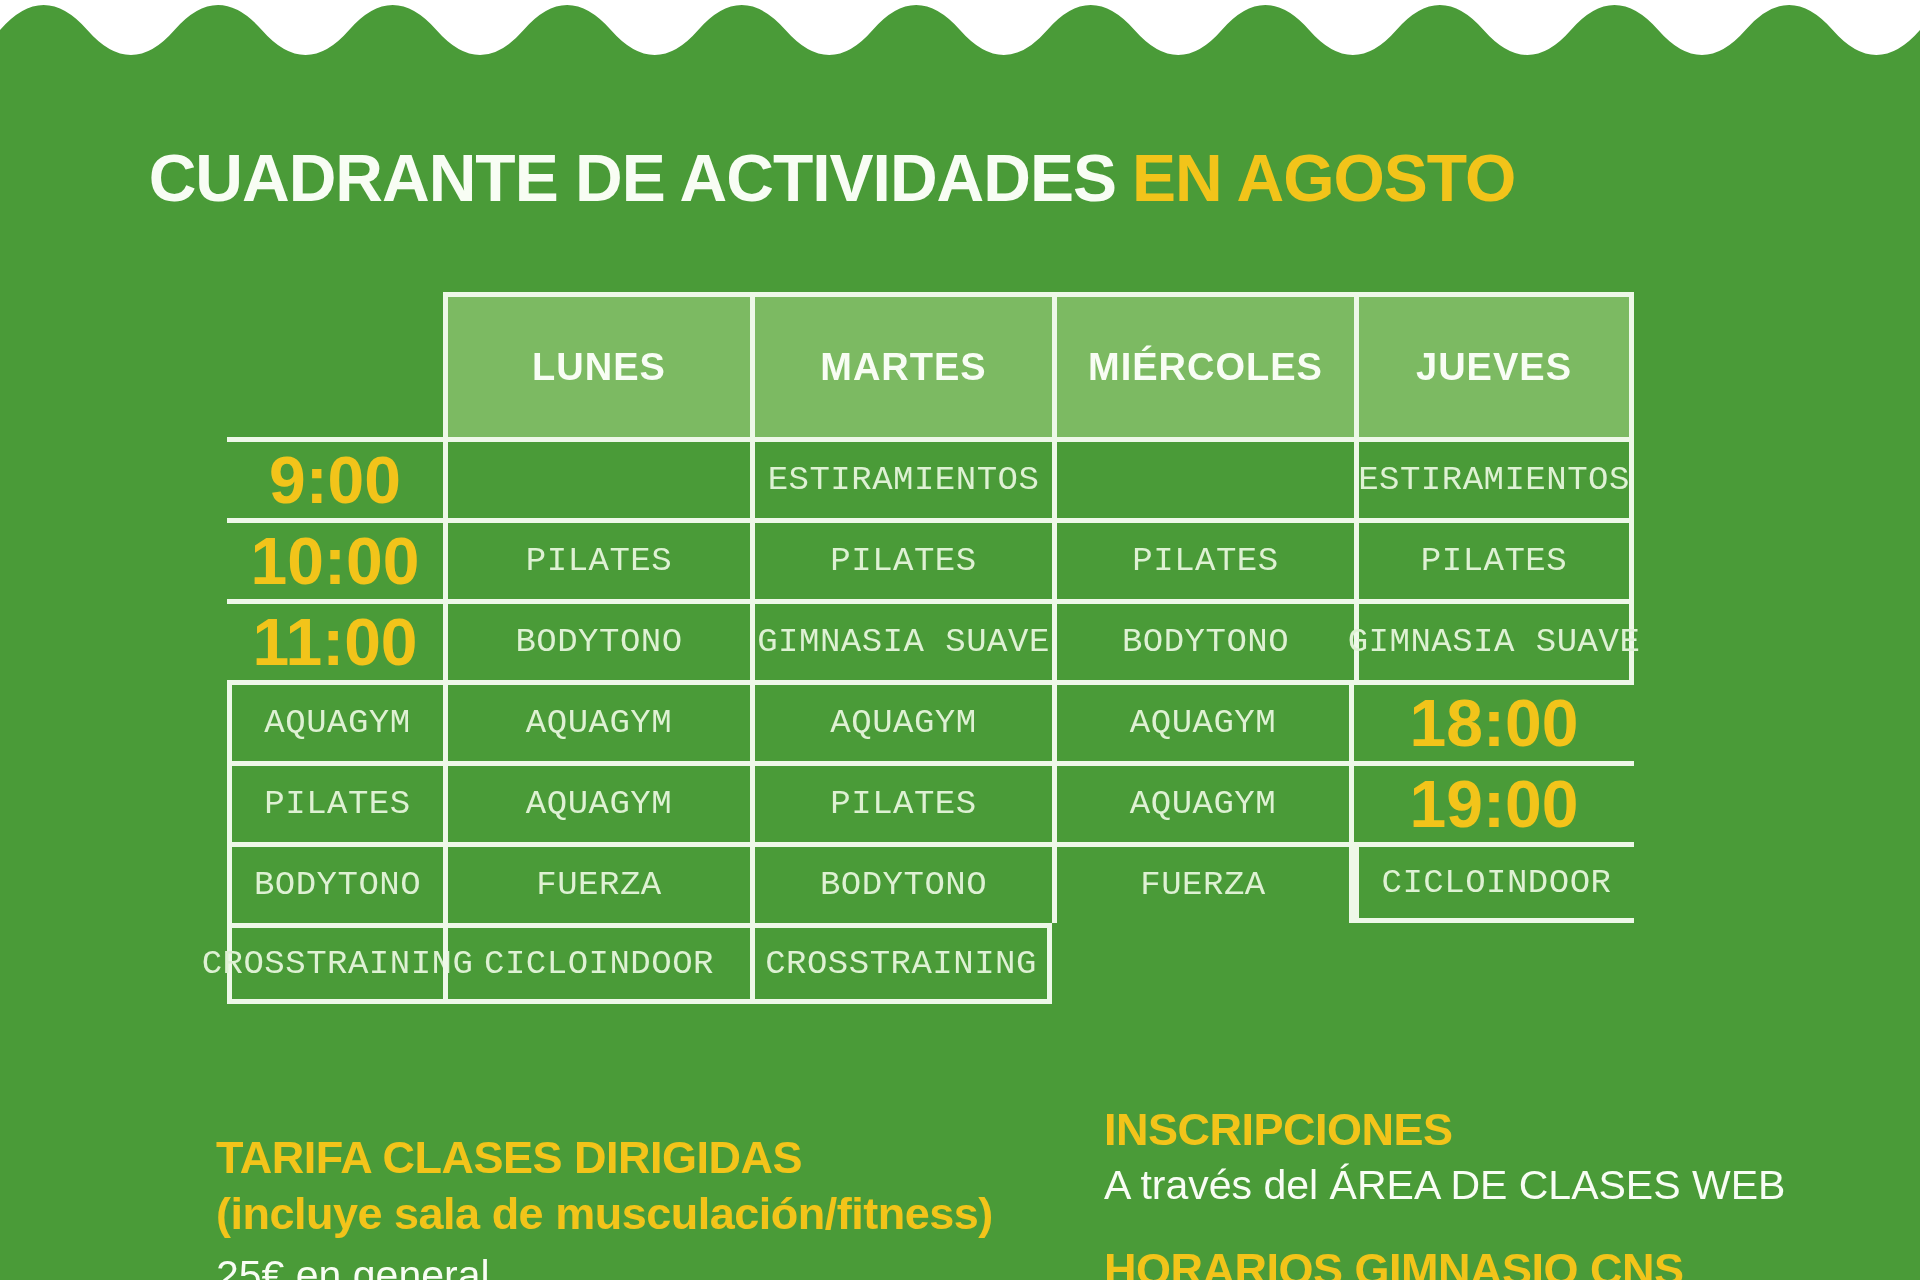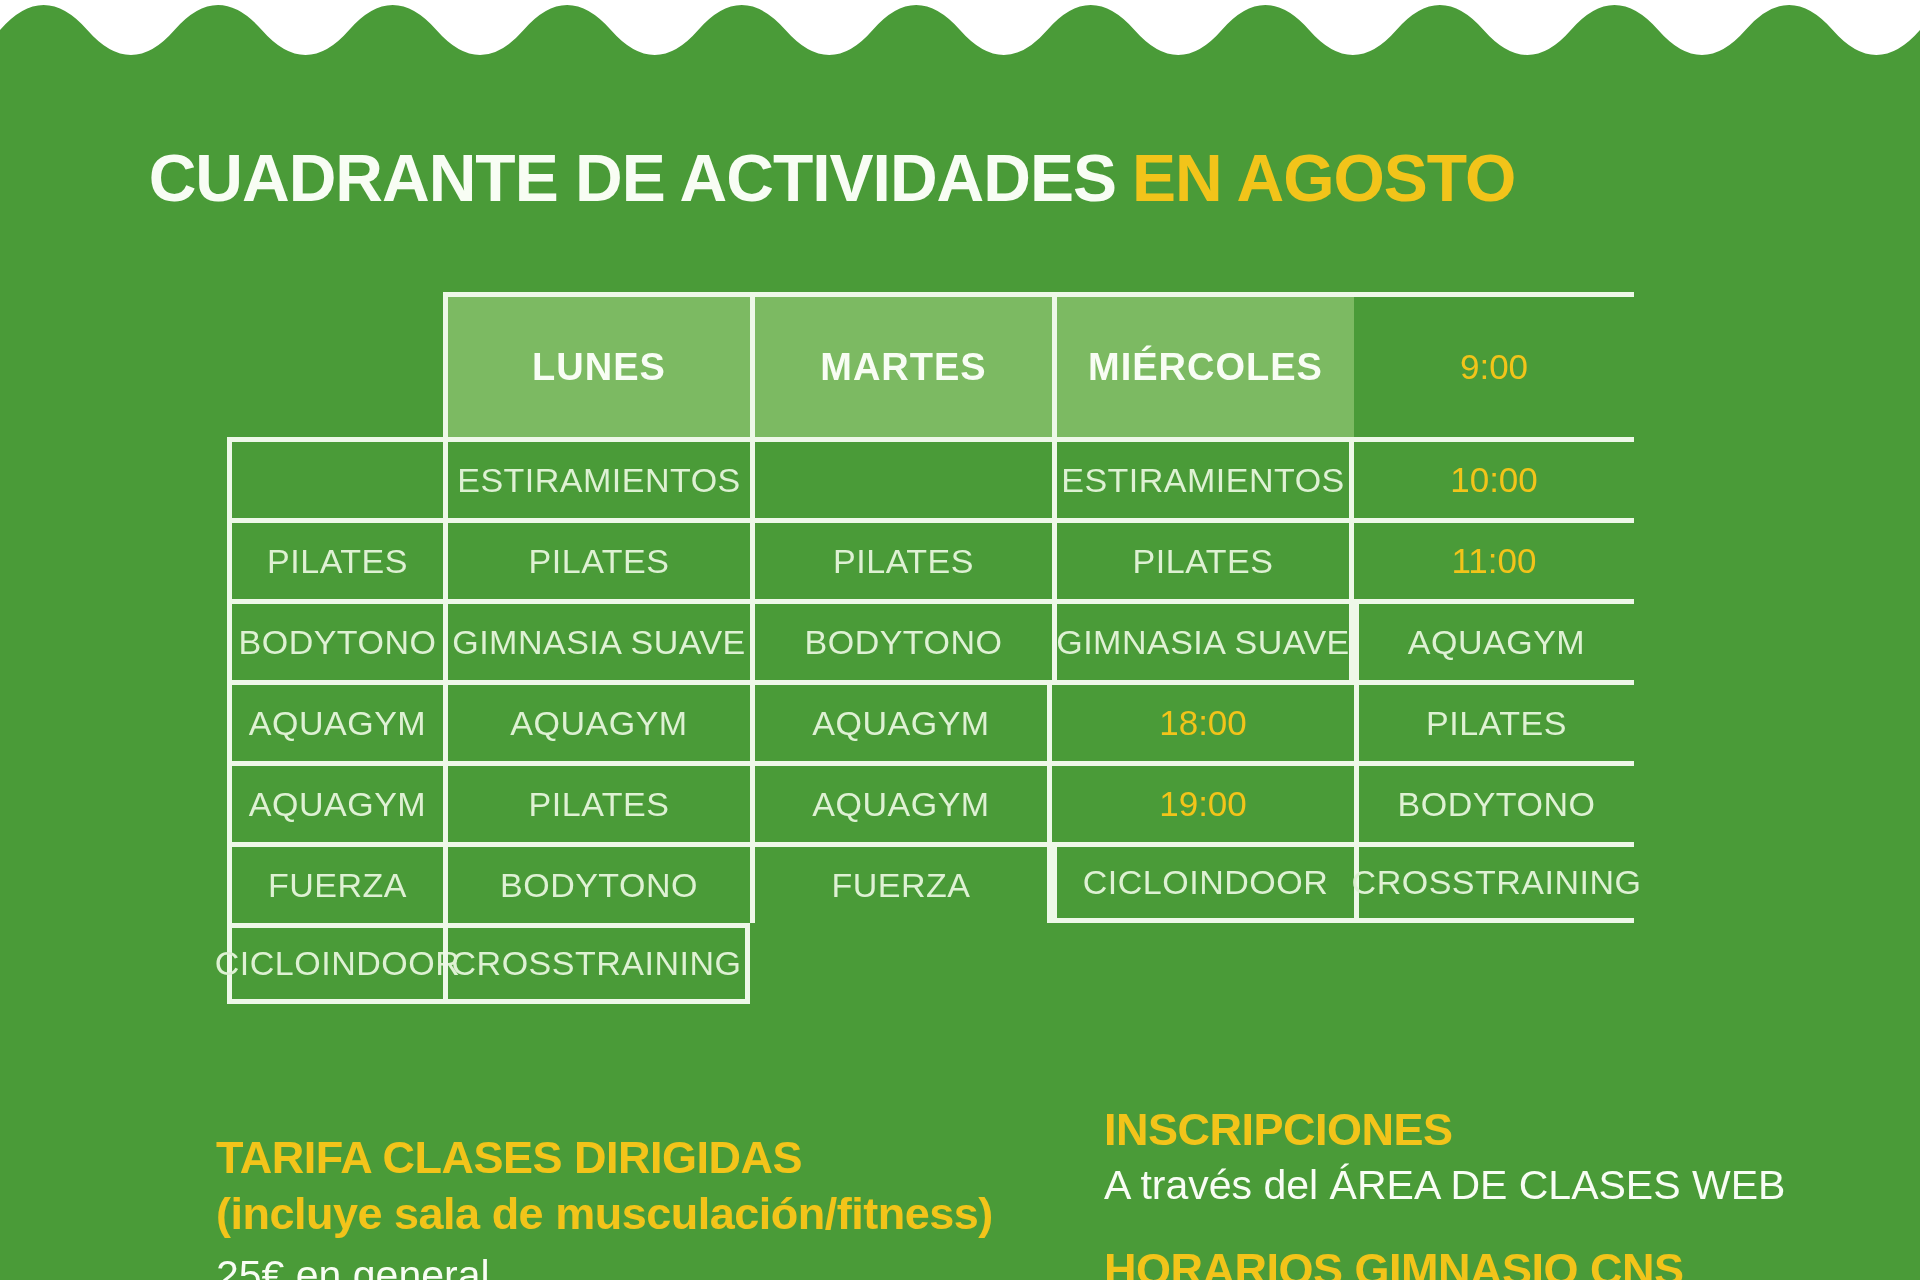--- a/index.html
+++ b/index.html
@@ -36,28 +36,29 @@
     background:var(--header-green,#7cba62);
     border-top:5px solid var(--line,#eef8e8);
     border-left:5px solid var(--line,#eef8e8);
     font-weight:700;font-size:38px;letter-spacing:1px;
     color:var(--text-white,#f6fcf1);
   }
   .day-head.last{border-right:5px solid var(--line,#eef8e8);}
   .time{
     border-top:5px solid var(--line,#eef8e8);
     color:var(--yellow,#f2c41a);
-    font-weight:400;font-size:35px;letter-spacing:0px;
+    font-weight:700;font-size:66px;letter-spacing:0px;
   }
   .cell{
     border-top:5px solid var(--line,#eef8e8);
     border-left:5px solid var(--line,#eef8e8);
     font-size:34px;letter-spacing:.5px;
     color:var(--cell-text,#def1d3);
     white-space:nowrap;
+    font-family:Liberation Mono, monospace;
   }
   .cell.last{border-right:5px solid var(--line,#eef8e8);}
   .bottom{border-bottom:5px solid var(--line,#eef8e8);}
 
   
   .info-left{position:absolute;left:216px;top:1102px;margin-top:28px;}
   .info-right{position:absolute;left:1104px;top:1102px;}
   .info-head{
     font-size:45px;font-weight:700;line-height:56px;letter-spacing:-.5px;
     color:var(--yellow,#f2c41a);white-space:nowrap;
@@ -79,20 +80,21 @@
   </svg>
 
   <h1 class="title"><span>CUADRANTE DE ACTIVIDADES</span><span class="hl">EN AGOSTO</span></h1>
 
   <div class="schedule">
 
     <div class="corner"></div>
     <div class="day-head">LUNES</div>
     <div class="day-head">MARTES</div>
     <div class="day-head">MIÉRCOLES</div>
+    <div class="day-head last">JUEVES</div>
 
     <div class="time">9:00</div>
     <div class="cell"></div>
     <div class="cell">ESTIRAMIENTOS</div>
     <div class="cell"></div>
     <div class="cell last">ESTIRAMIENTOS</div>
 
     <div class="time">10:00</div>
     <div class="cell">PILATES</div>
     <div class="cell">PILATES</div>

